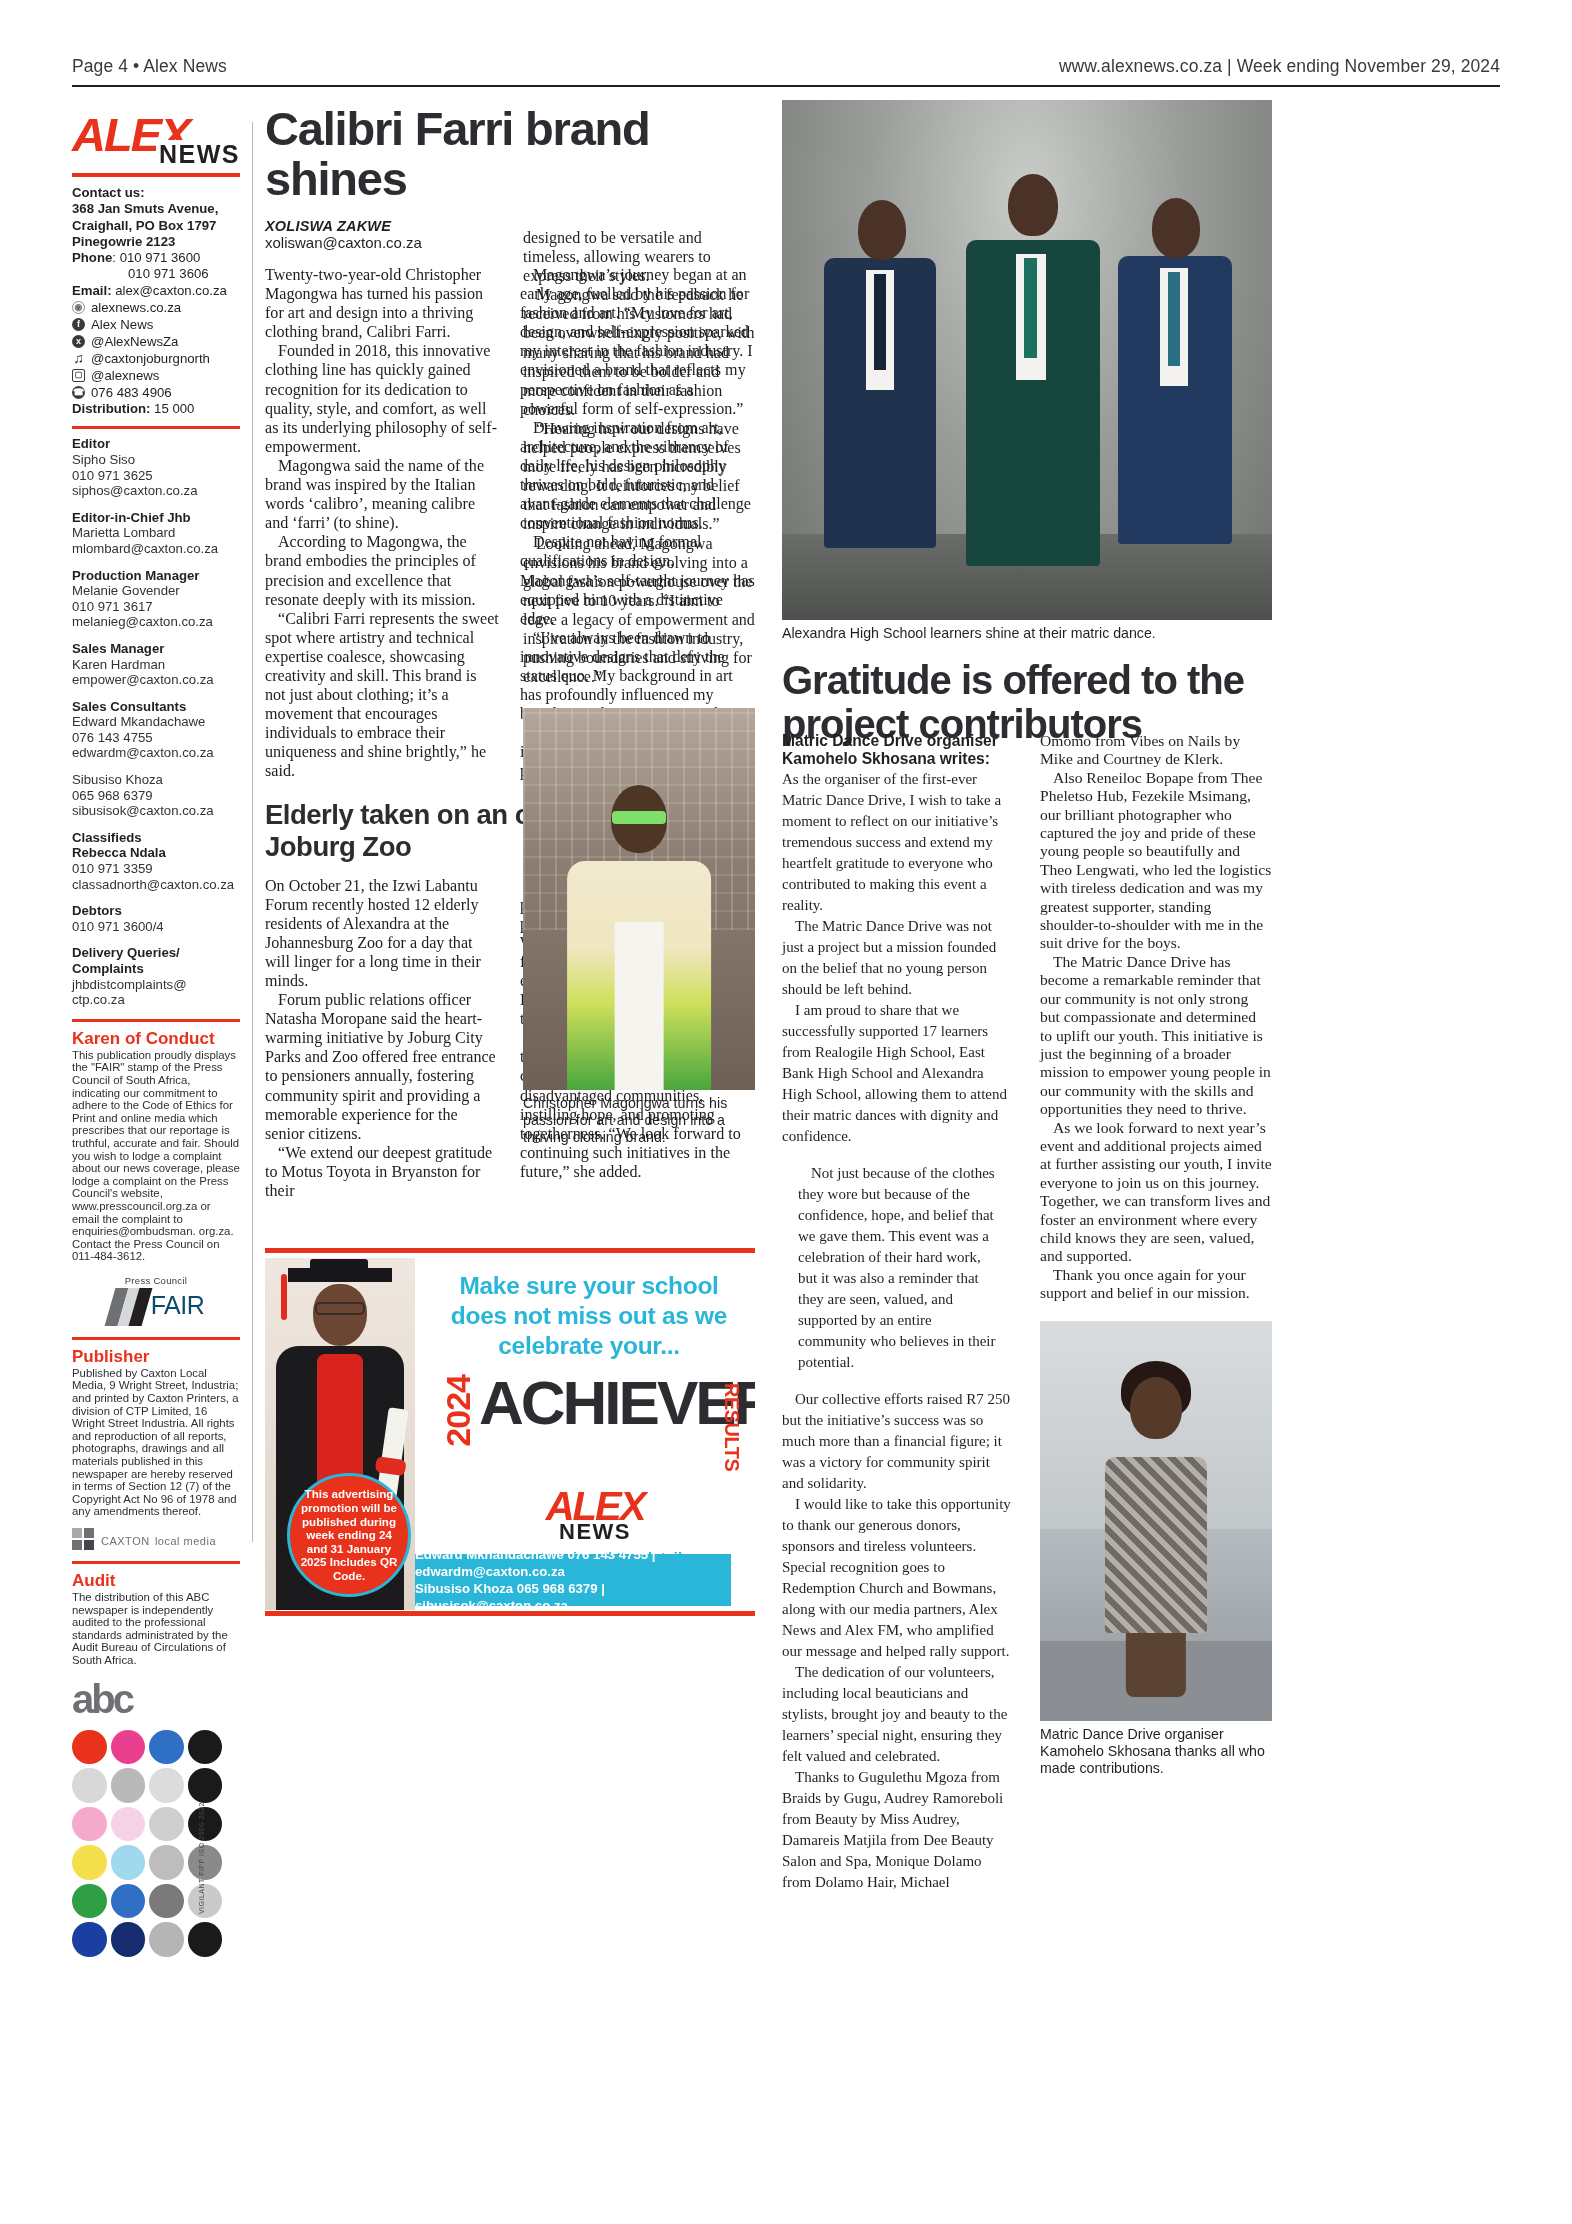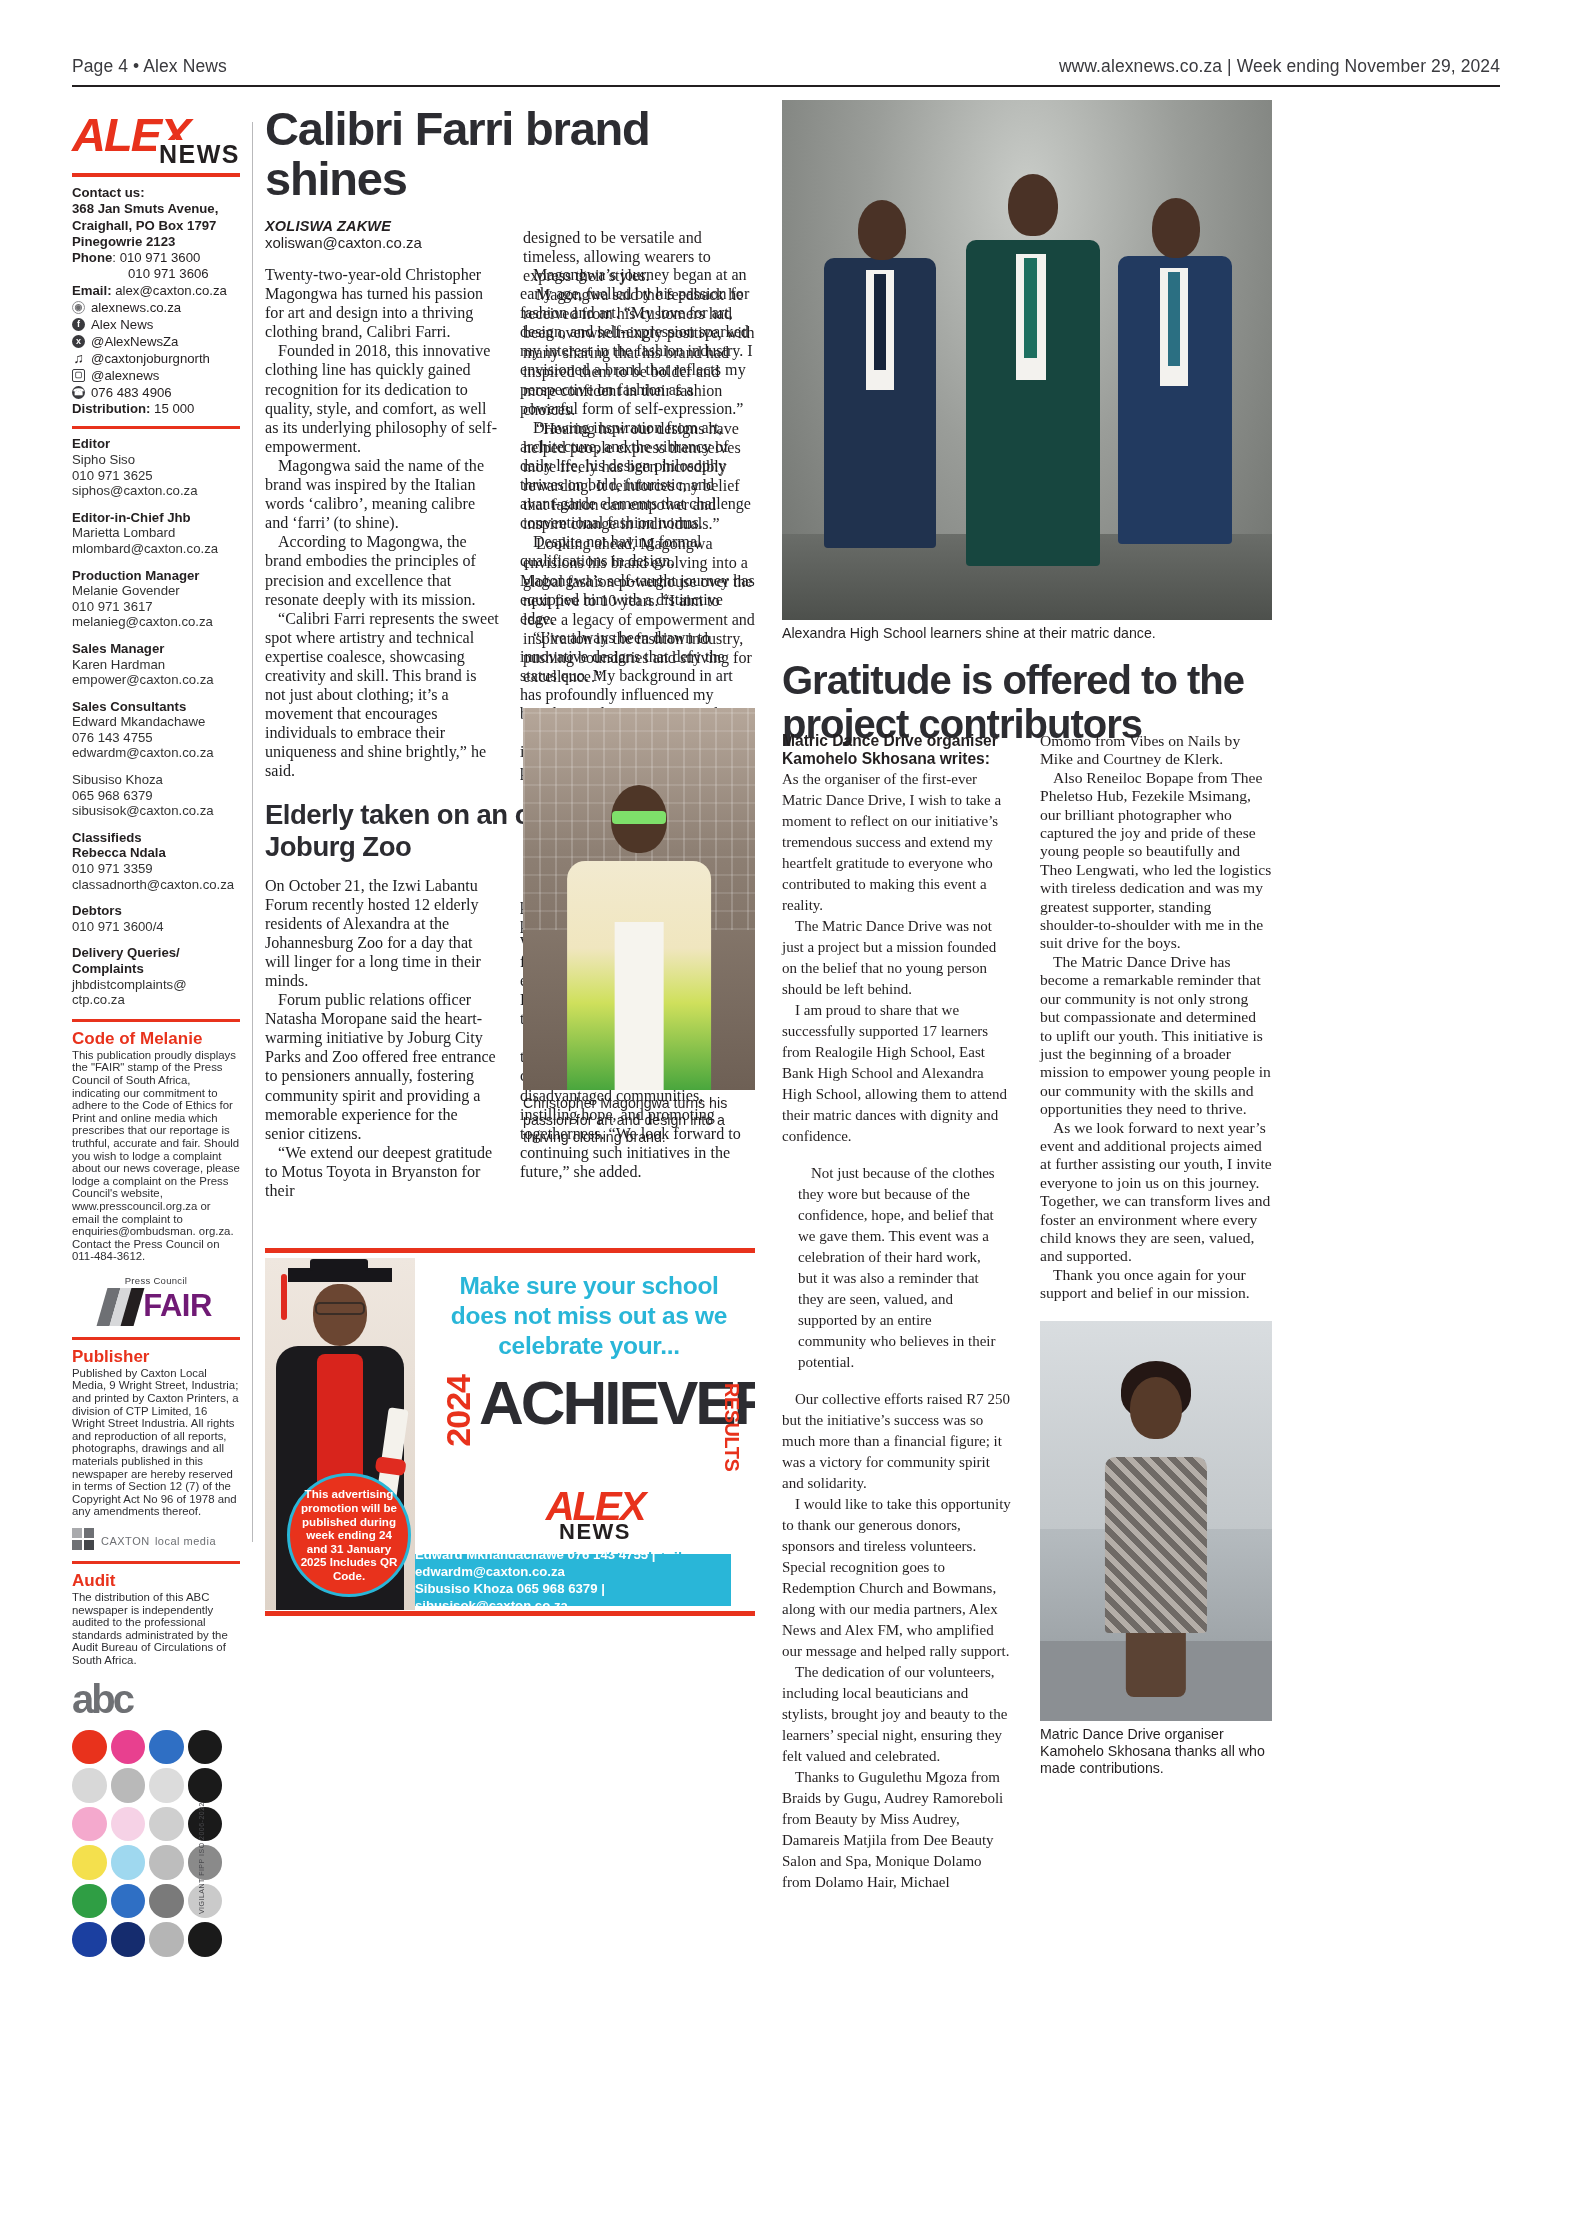--- a/index.html
+++ b/index.html
@@ -68,21 +68,21 @@
   .sec-title { font-weight:bold; color:#e8321c; font-size:17px; line-height:19px; margin-bottom:1px;}
   .fine { font-size:11.4px; line-height:12.6px; color:#2f2f33; }
 
   .fairmark { margin:12px 0 2px; display:flex; flex-direction:column; align-items:center; }
   .fairmark .stack { display:flex; align-items:center; gap:3px;}
   .fm-glyph { width:40px; height:44px; position:relative; }
   .fm-glyph i { position:absolute; display:block; background:#231f20; }
   .fm-glyph i.a { left:2px; top:4px; width:13px; height:38px; transform:skewX(-16deg); background:#6e7074;}
   .fm-glyph i.b { left:15px; top:4px; width:13px; height:38px; transform:skewX(-16deg); background:#d7d8da;}
   .fm-glyph i.c { left:26px; top:4px; width:13px; height:38px; transform:skewX(-16deg); background:#231f20;}
-  .fm-text { font-size:31px; font-weight:bold; letter-spacing:-.5px; color:#701a75; }
+  .fm-text { font-size:25px; font-weight:normal; letter-spacing:-.5px; color:#0c4a6e; }
   .fm-cap { font-size:9.5px; letter-spacing:.3px; color:#3a3a3e; margin-bottom:-2px;}
 
   .caxton { display:flex; align-items:center; gap:5px; margin:10px 0 4px;}
   .cax-glyph { width:24px; height:24px; position:relative;}
   .cax-glyph i { position:absolute; width:10px; height:10px; background:#8c8c8f;}
   .cax-glyph i:nth-child(1){left:0;top:0;background:#a9aaad;}
   .cax-glyph i:nth-child(2){left:12px;top:0;background:#6e7074;}
   .cax-glyph i:nth-child(3){left:0;top:12px;background:#6e7074;}
   .cax-glyph i:nth-child(4){left:12px;top:12px;background:#44464a;}
   .cax-word { font-size:17px; letter-spacing:.5px; color:#3a3a3e;}
@@ -309,21 +309,21 @@
         <span class="ln">010 971 3600/4</span>
       </div>
       <div class="staff">
         <span class="role">Delivery Queries/</span>
         <span class="role">Complaints</span>
         <span class="ln">jhbdistcomplaints@</span>
         <span class="ln">ctp.co.za</span>
       </div>
 
       <div class="redrule"></div>
-      <div class="sec-title">Code of Melanie</div>
+      <div class="sec-title">Karen of Conduct</div>
       <div class="fine">This publication proudly displays the "FAIR" stamp of the Press Council of South Africa, indicating our commitment to adhere to the Code of Ethics for Print and online media which prescribes that our reportage is truthful, accurate and fair. Should you wish to lodge a complaint about our news coverage, please lodge a complaint on the Press Council's website, www.presscouncil.org.za or email the complaint to enquiries@ombudsman. org.za. Contact the Press Council on 011-484-3612.</div>
 
       <div class="fairmark">
         <div class="fm-cap">Press Council</div>
         <div class="stack">
           <span class="fm-glyph">
               <i class="a"></i>
               <i class="b"></i>
               <i class="c"></i>
             </span>

